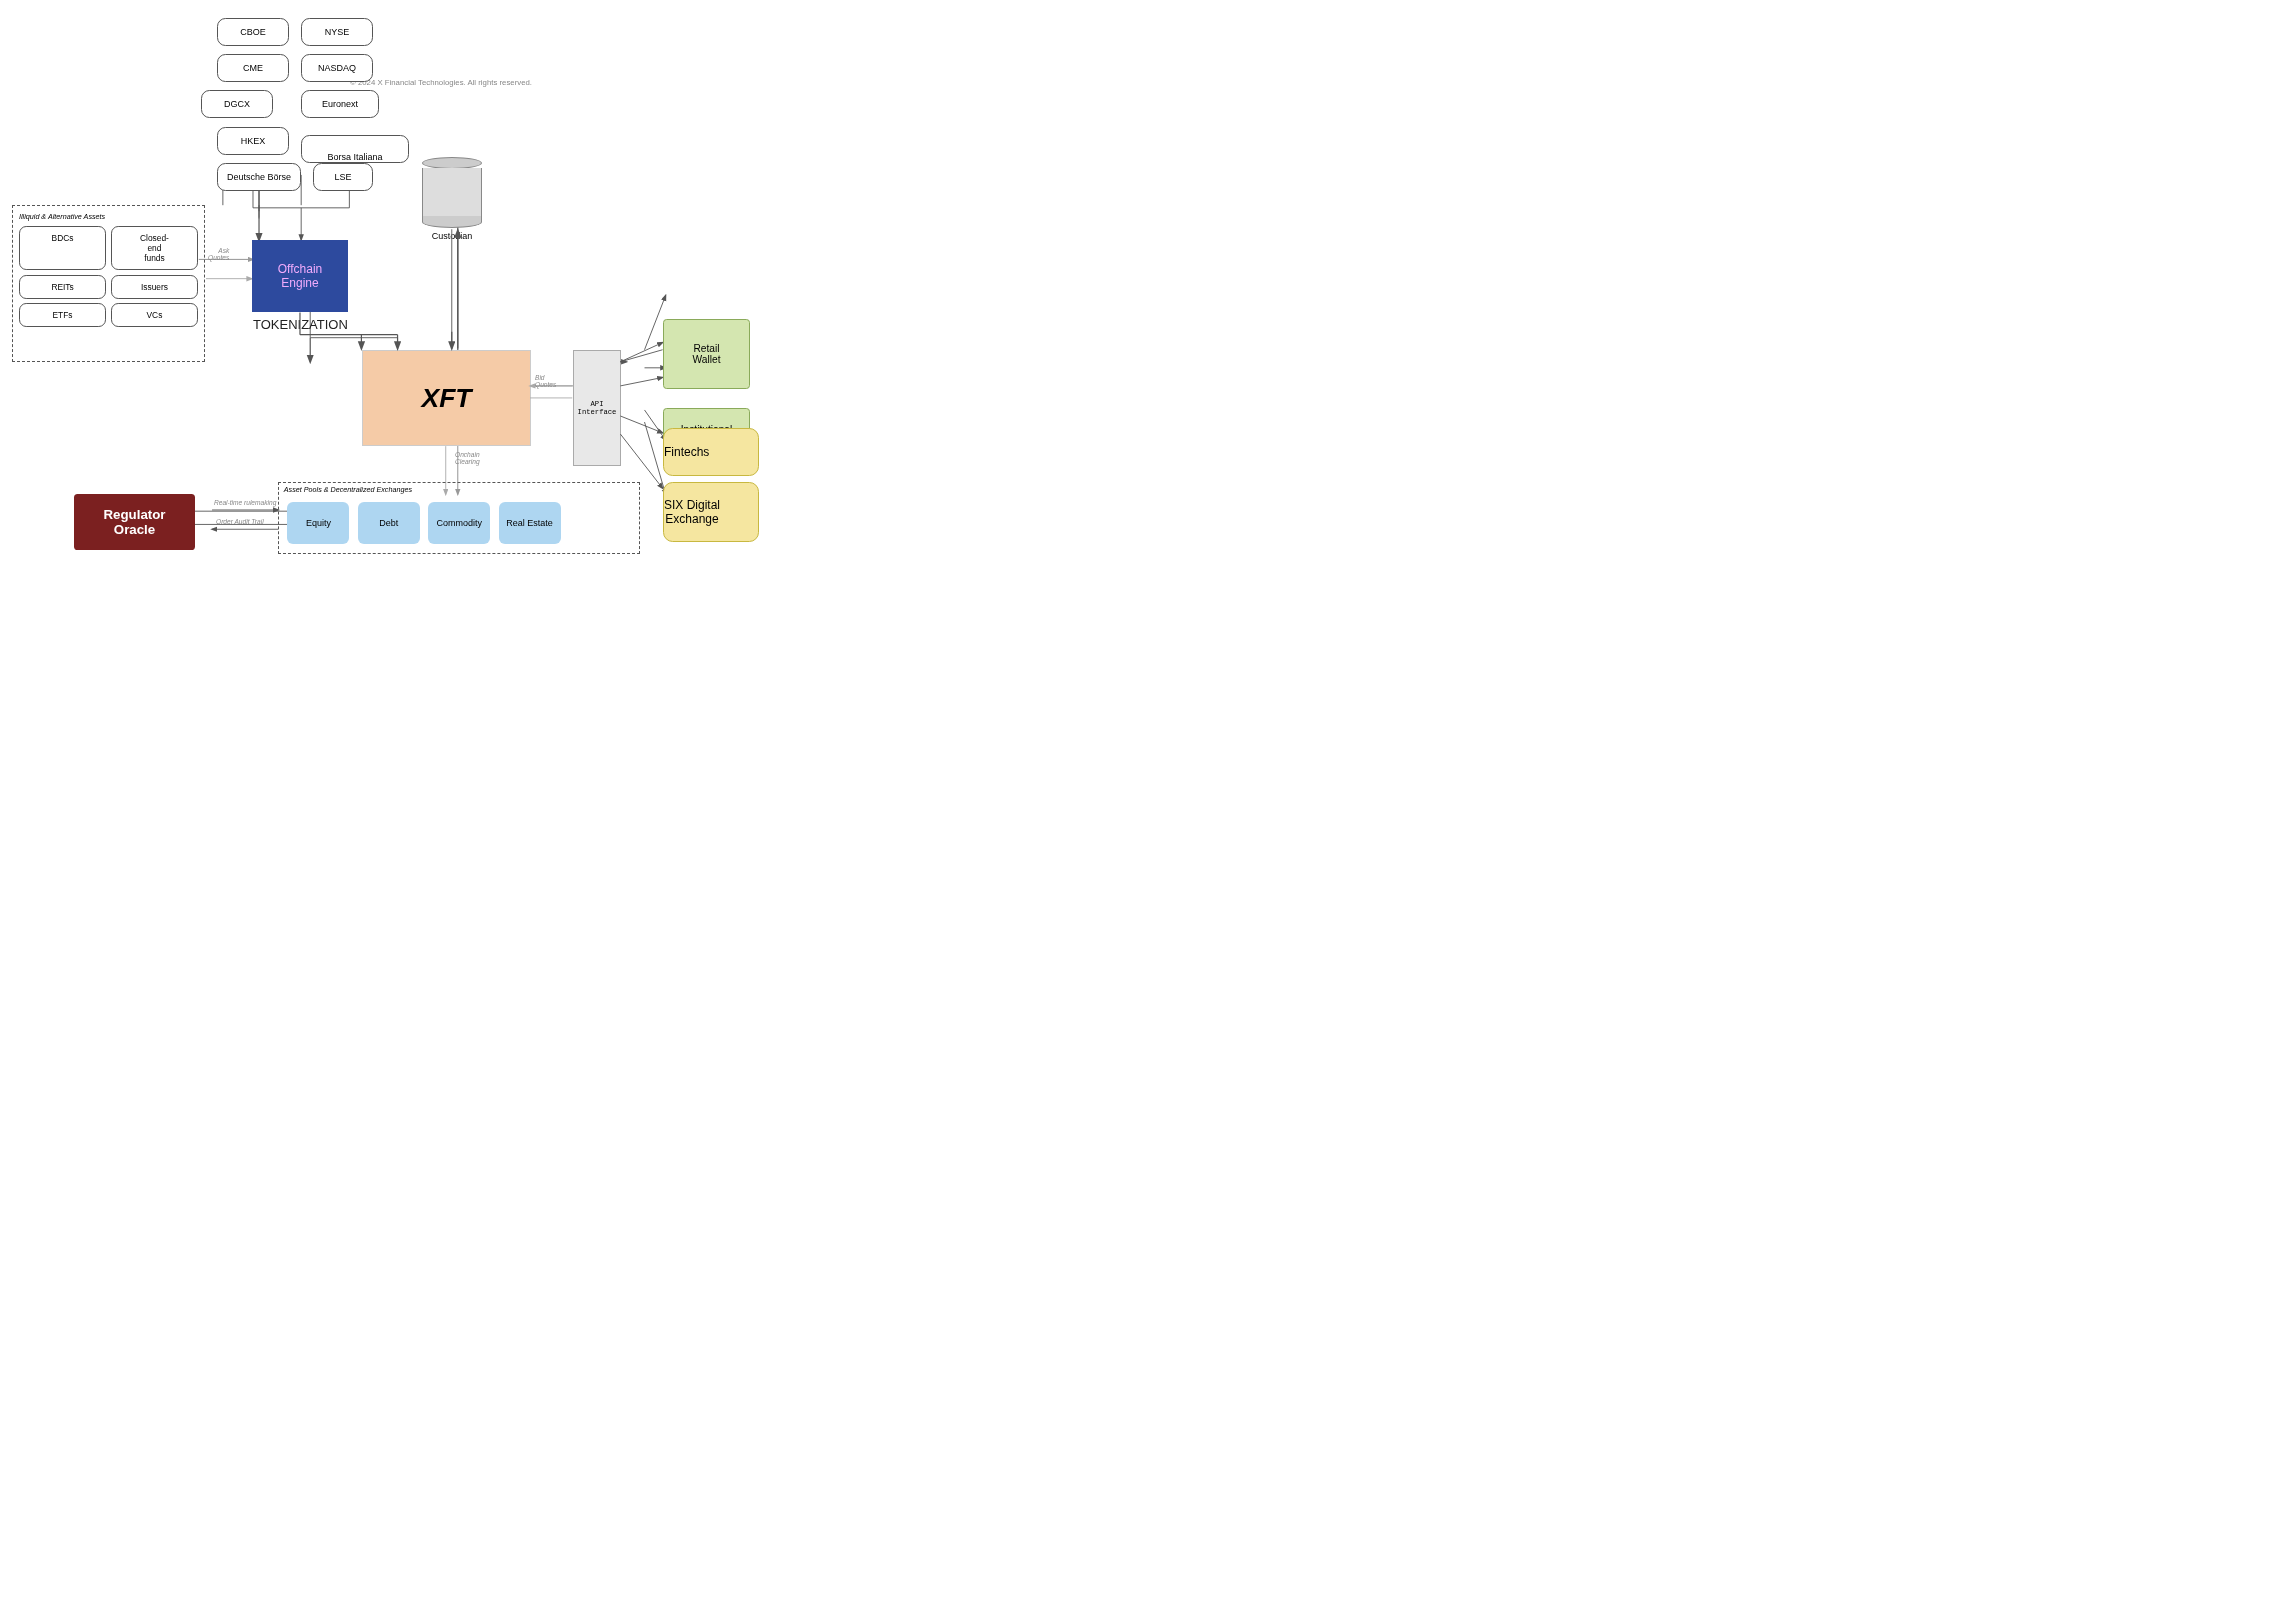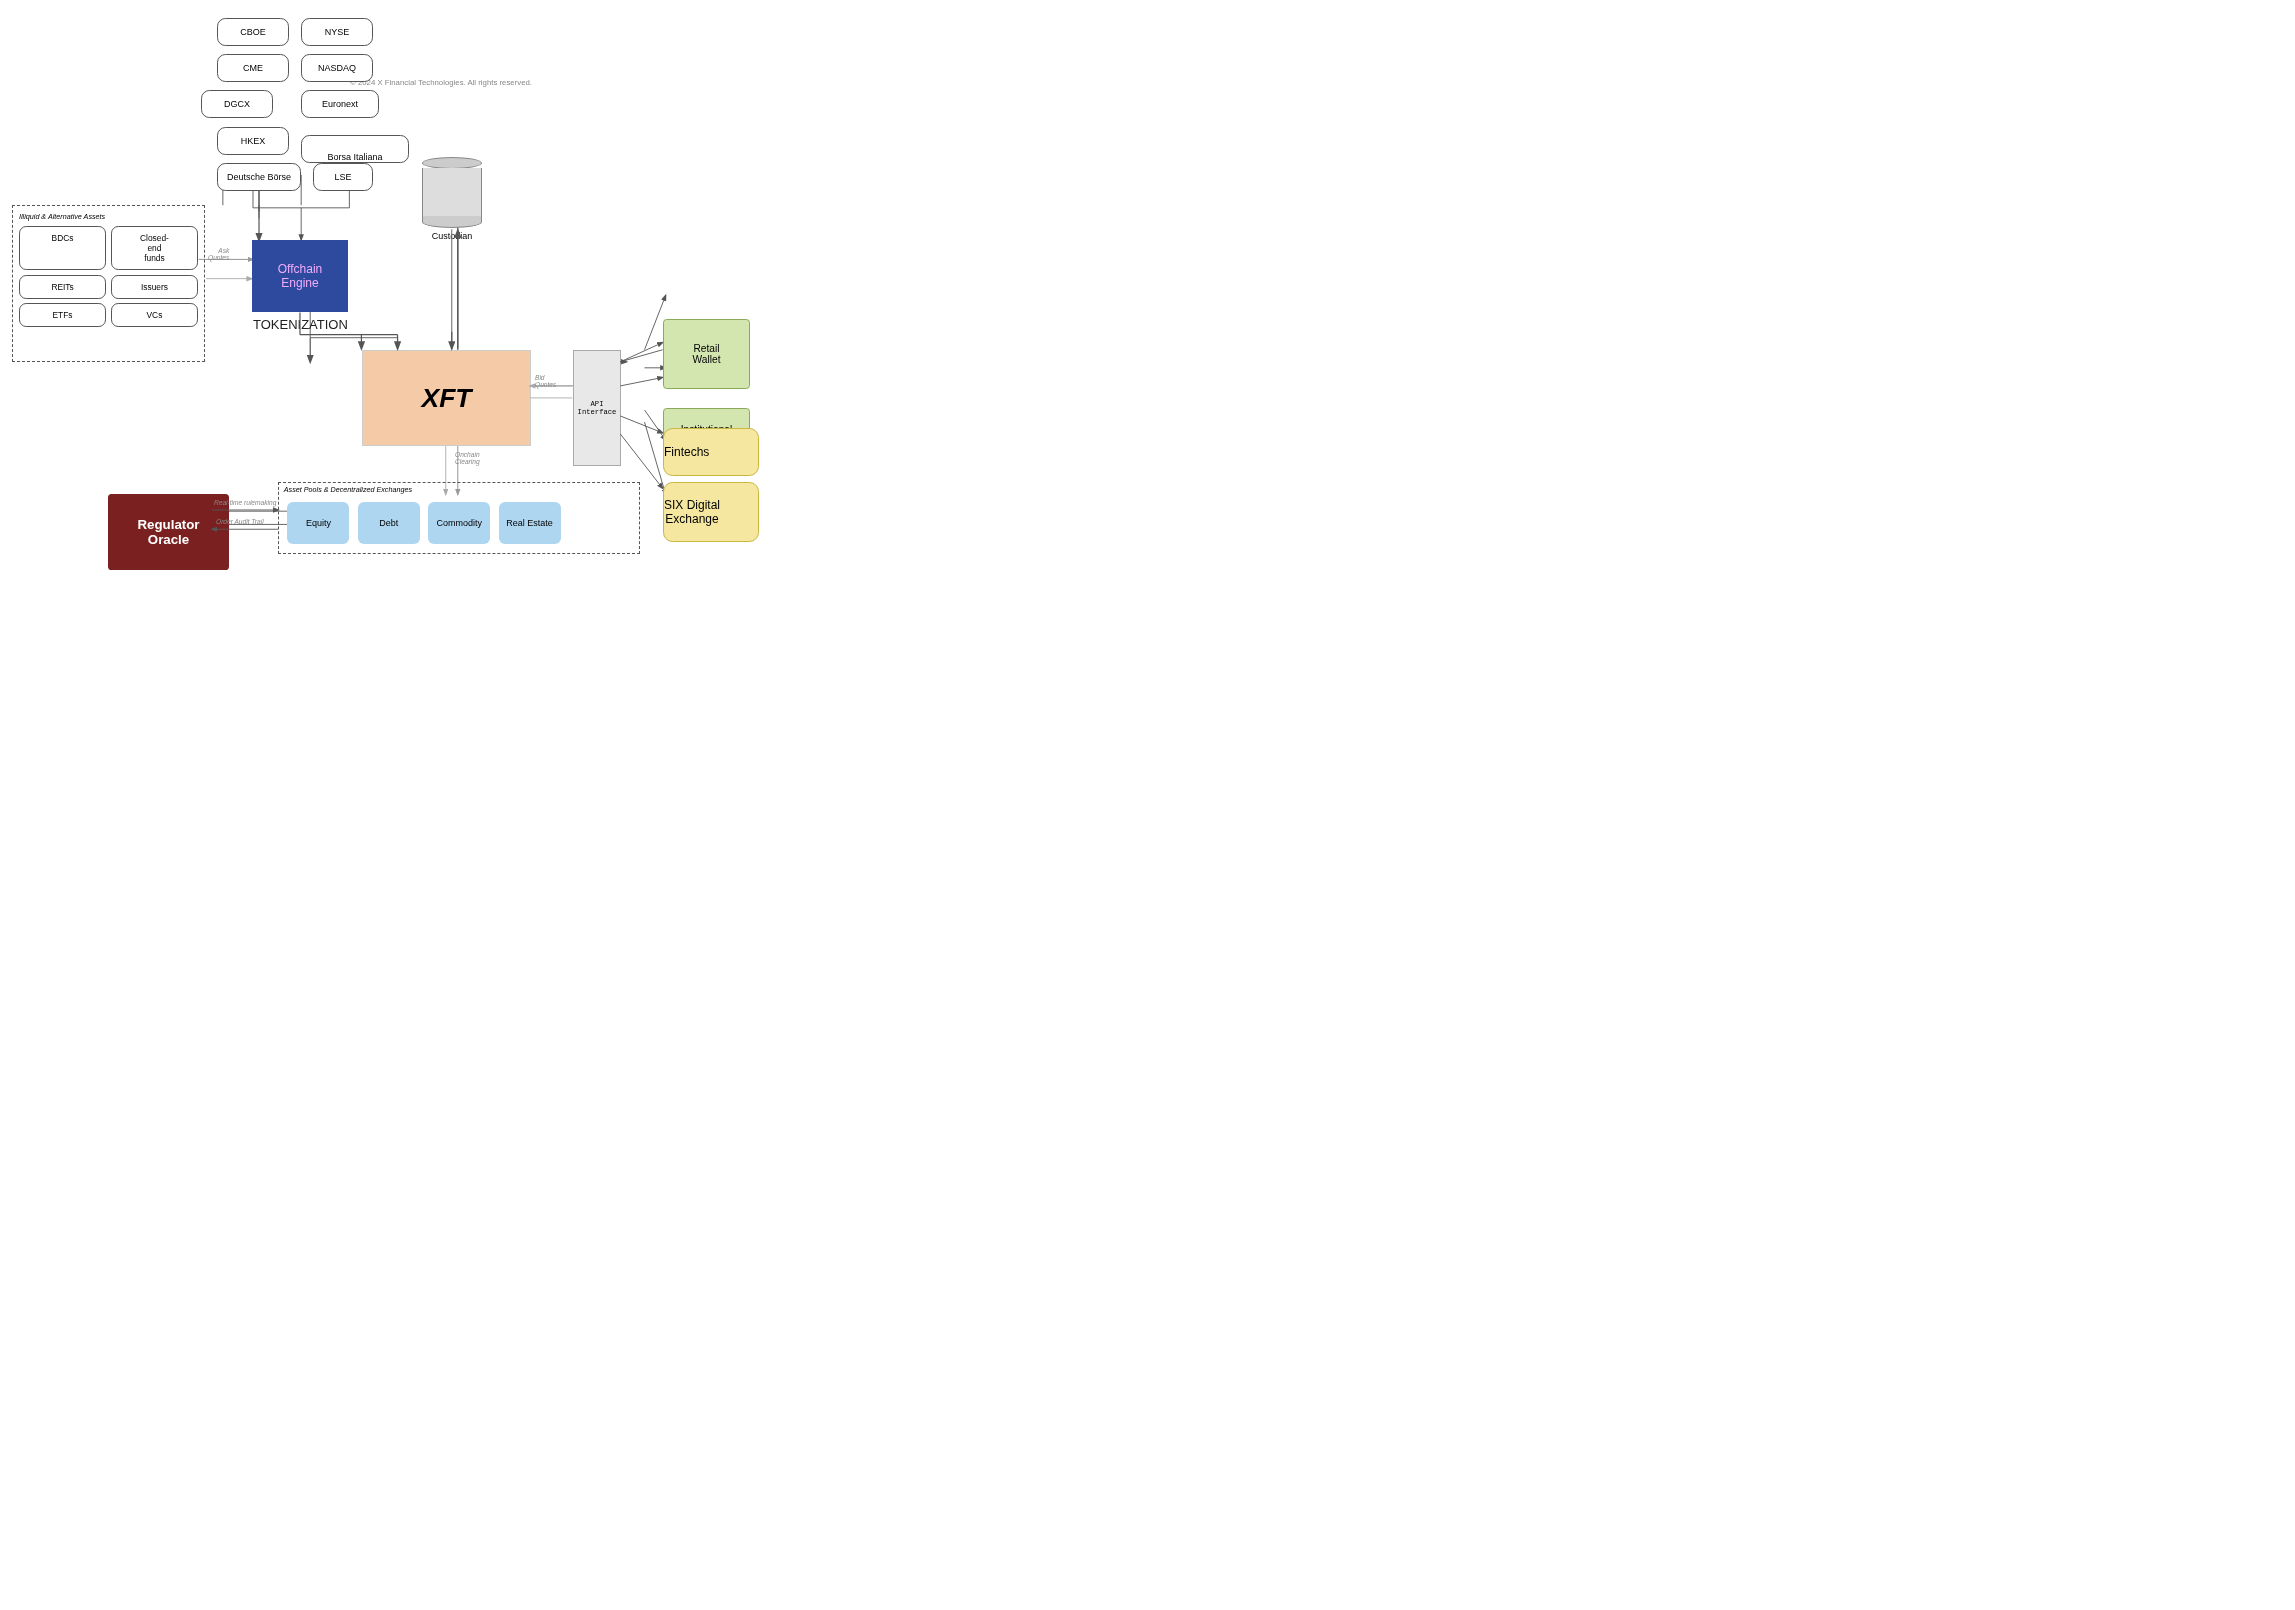--- a/index.html
+++ b/index.html
@@ -434,21 +434,21 @@
   <div class="asset-pools-box" style="left:278px; top:482px; width:362px; height:72px;">
     <div class="asset-pools-title">Asset Pools &amp; Decentralized Exchanges</div>
     <div class="asset-items">
       <div class="asset-item">Equity</div>
       <div class="asset-item">Debt</div>
       <div class="asset-item">Commodity</div>
       <div class="asset-item">Real Estate</div>
     </div>
   </div>
 
-  <div class="regulator-box" style="left:108px; top:494px; width:121px; height:76px;">
+  <div class="regulator-box" style="left:74px; top:494px; width:121px; height:56px;">
     <span style="white-space:pre-line;text-align:center;">Regulator
 Oracle</span>
   </div>
 
   <svg style="position:absolute;top:0;left:0;width:765px;height:573px;pointer-events:none;" viewBox="0 0 1270 950" width="765" height="573">
 
     <line x1="352" y1="846" x2="462" y2="846" stroke="#555" stroke-width="1.5" marker-end="url(#arr5)"></line>
 
     <line x1="462" y1="878" x2="352" y2="878" stroke="#555" stroke-width="1.5" marker-end="url(#arr5)"></line>
     <defs>

